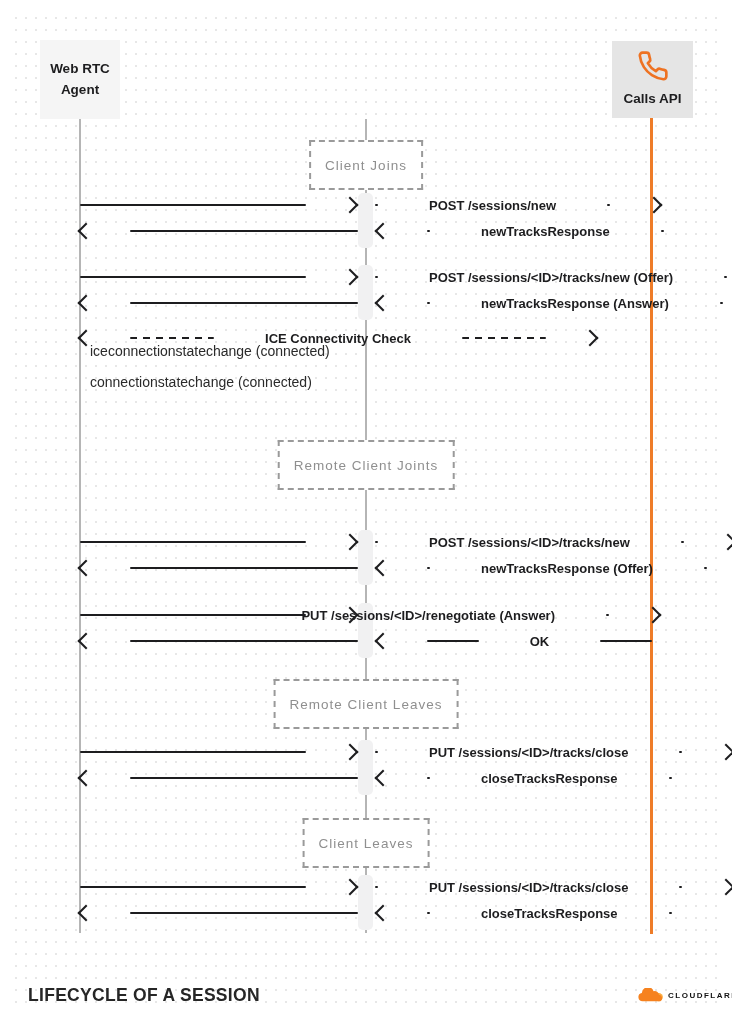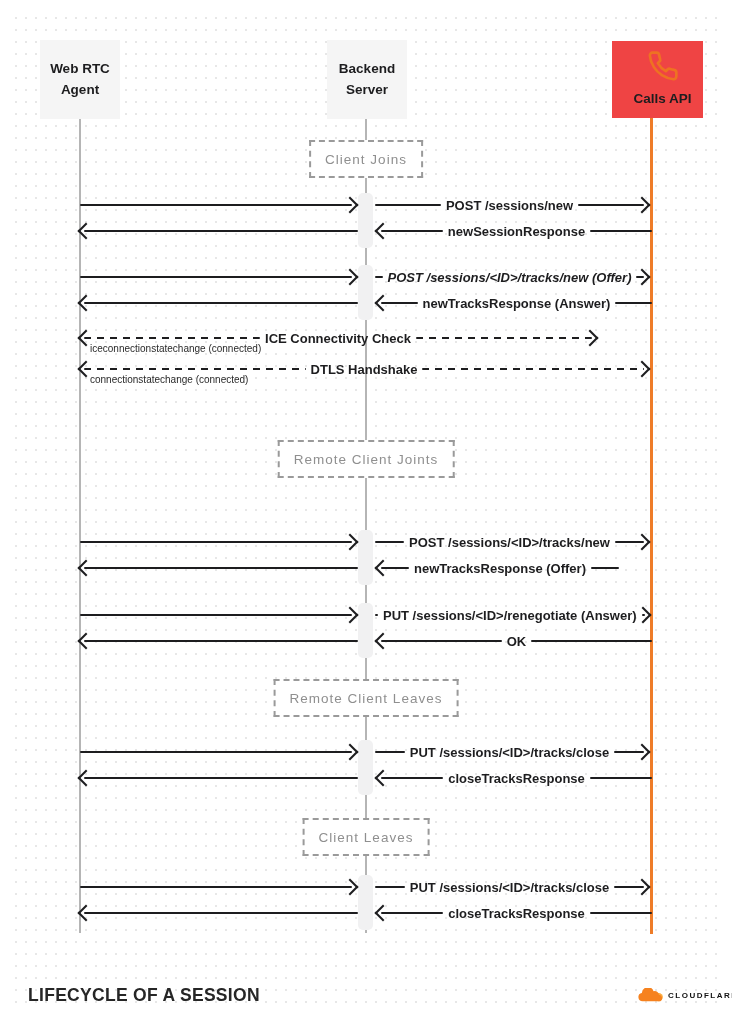--- a/index.html
+++ b/index.html
@@ -13,45 +13,45 @@
     background-size:10px 12px;background-position:3px 4px;
   }
   
   .lifeline{position:absolute;width:2px;background:#b5b5b5;}
   .lifeline.orange{width:3px;background:#ee7c28;}
   
   .actor{
     position:absolute;display:flex;flex-direction:column;align-items:center;justify-content:center;
     background:#f5f5f5;font-weight:700;font-size:13.5px;text-align:center;line-height:1.5;
   }
-  .actor.calls{background:#ef4444;padding-left:10px;}
+  .actor.calls{background:#e5e5e5;}
   .actor .alabel{white-space:pre-line;}
   .phone-svg{display:block;margin-bottom:7px;}
   
   .act{position:absolute;left:358px;width:15px;height:55px;background:#f1f1f2;border-radius:5px;}
   
   .section{
     position:absolute;left:366px;transform:translateX(-50%);height:30px;
     display:flex;align-items:center;background:#fff;border:2px dashed #9a9a9a;
-    padding:2px 14px;white-space:nowrap;
+    padding:8px 14px;white-space:nowrap;
   }
   .section .slabel{font-size:13.5px;color:#8f8f8f;letter-spacing:1px;font-weight:500;}
   
-  .msg{position:absolute;height:20px;display:flex;align-items:center;}
+  .msg{position:absolute;height:20px;display:flex;align-items:center;gap:46px;}
   .line{flex:1 1 auto;min-width:3px;height:2.5px;background:#1d1d1f;border-radius:1px;}
   .line.d{background:repeating-linear-gradient(90deg,#1d1d1f 0 7px,transparent 7px 13px);}
   .line.o{background:#ee8433;}
   .ml{flex:0 0 auto;font-weight:700;font-size:13px;padding:0 5px;white-space:nowrap;line-height:1;}
   .ml.o{color:#ee8433;}
   .ah{flex:none;width:10px;height:10px;border-top:2.6px solid #1d1d1f;border-right:2.6px solid #1d1d1f;}
   .ah.r{transform:rotate(45deg);margin-left:-8px;}
   .ah.l{transform:rotate(-135deg);margin-right:-8px;}
   .ah.o{border-color:#ee8433;}
   
-  .note{position:absolute;font-size:10px;color:#2a2a2a;white-space:nowrap;}
+  .note{position:absolute;font-size:14px;color:#2a2a2a;white-space:nowrap;}
   
   .title{position:absolute;left:28px;top:985px;font-size:17.5px;font-weight:700;letter-spacing:.3px;color:#262626;}
   .logo{position:absolute;left:638px;top:988px;display:flex;align-items:center;gap:3px;}
   .logo-text{font-size:8px;font-weight:800;letter-spacing:1.5px;color:#121212;}
 </style>
 </head>
 <body>
 
 <div class="stage">
   <div class="dots"></div>
@@ -64,24 +64,20 @@
   <div class="act" style="top:265px;"></div>
   <div class="act" style="top:530px;"></div>
   <div class="act" style="top:603px;"></div>
   <div class="act" style="top:740px;"></div>
   <div class="act" style="top:875px;"></div>
 
   <div class="actor" style="left:40px;top:40px;width:80px;height:79px;">
     <span class="alabel">Web RTC
 Agent</span>
   </div>
-  <div class="actor" style="left:327px;top:40px;width:80px;height:79px;">
-    <span class="alabel">Backend
-Server</span>
-  </div>
   <div class="actor calls" style="left:612px;top:41px;width:81px;height:77px;">
     <svg class="phone-svg" width="32" height="32" viewBox="0 0 24 24" fill="none" stroke="#ee7222" stroke-width="2" stroke-linecap="round" stroke-linejoin="round">
       <path d="M22 16.92v3a2 2 0 0 1-2.18 2 19.79 19.79 0 0 1-8.63-3.07 19.5 19.5 0 0 1-6-6 19.79 19.79 0 0 1-3.07-8.67A2 2 0 0 1 4.11 2h3a2 2 0 0 1 2 1.72 12.84 12.84 0 0 0 .7 2.81 2 2 0 0 1-.45 2.11L8.09 9.91a16 16 0 0 0 6 6l1.27-1.27a2 2 0 0 1 2.11-.45 12.84 12.84 0 0 0 2.81.7A2 2 0 0 1 22 16.92z"></path>
     </svg>
     <span class="alabel">Calls API</span>
   </div>
 
   <div class="msg" style="left:80px;top:195px;width:276px;">
     <span class="line"></span>
       <span class="ah r"></span>
@@ -89,33 +85,33 @@
   <div class="msg" style="left:375px;top:195px;width:273px;">
     <span class="line"></span>
     <span class="ml">POST /sessions/new</span>
     <span class="line"></span>
       <span class="ah r"></span>
   </div>
 
   <div class="msg" style="left:377px;top:221px;width:275px;">
     <span class="ah l"></span>
       <span class="line"></span>
-    <span class="ml">newSessionResponse</span>
+    <span class="ml">newTracksResponse</span>
     <span class="line"></span>
   </div>
   <div class="msg" style="left:80px;top:221px;width:278px;">
     <span class="ah l"></span>
       <span class="line"></span>
   </div>
 
   <div class="msg" style="left:80px;top:267px;width:276px;">
     <span class="line"></span>
       <span class="ah r"></span>
   </div>
-  <div class="msg" style="left:375px;top:267px;width:273px;font-style:italic;">
+  <div class="msg" style="left:375px;top:267px;width:273px;">
     <span class="line"></span>
     <span class="ml">POST /sessions/&lt;ID&gt;/tracks/new (Offer)</span>
     <span class="line"></span>
       <span class="ah r"></span>
   </div>
 
   <div class="msg" style="left:377px;top:293px;width:275px;">
     <span class="ah l"></span>
       <span class="line"></span>
     <span class="ml">newTracksResponse (Answer)</span>
@@ -128,27 +124,20 @@
 
   <div class="msg" style="left:80px;top:328px;width:516px;justify-content:flex-end;">
     <span class="ah l"></span>
       <span class="line d"></span>
     <span class="ml">ICE Connectivity Check</span>
     <span class="line d"></span>
       <span class="ah r"></span>
   </div>
   <div class="note" style="left:90px;top:343px;">iceconnectionstatechange (connected)</div>
 
-  <div class="msg" style="left:80px;top:359px;width:568px;">
-    <span class="ah l"></span>
-      <span class="line d"></span>
-    <span class="ml">DTLS Handshake</span>
-    <span class="line d"></span>
-      <span class="ah r"></span>
-  </div>
   <div class="note" style="left:90px;top:374px;">connectionstatechange (connected)</div>
 
 
   <div class="msg" style="left:80px;top:532px;width:276px;">
     <span class="line"></span>
       <span class="ah r"></span>
   </div>
   <div class="msg" style="left:375px;top:532px;width:273px;align-items:center;">
     <span class="line"></span>
     <span class="ml">POST /sessions/&lt;ID&gt;/tracks/new</span>
@@ -164,21 +153,21 @@
   </div>
   <div class="msg" style="left:80px;top:558px;width:278px;">
     <span class="ah l"></span>
       <span class="line"></span>
   </div>
 
   <div class="msg" style="left:80px;top:605px;width:276px;">
     <span class="line"></span>
       <span class="ah r"></span>
   </div>
-  <div class="msg" style="left:375px;top:605px;width:273px;">
+  <div class="msg" style="left:386px;top:605px;width:273px;justify-content:flex-end;">
     <span class="line"></span>
     <span class="ml">PUT /sessions/&lt;ID&gt;/renegotiate (Answer)</span>
     <span class="line"></span>
       <span class="ah r"></span>
   </div>
 
   <div class="msg" style="left:377px;top:631px;width:275px;">
     <span class="ah l"></span>
       <span class="line"></span>
     <span class="ml">OK</span>

